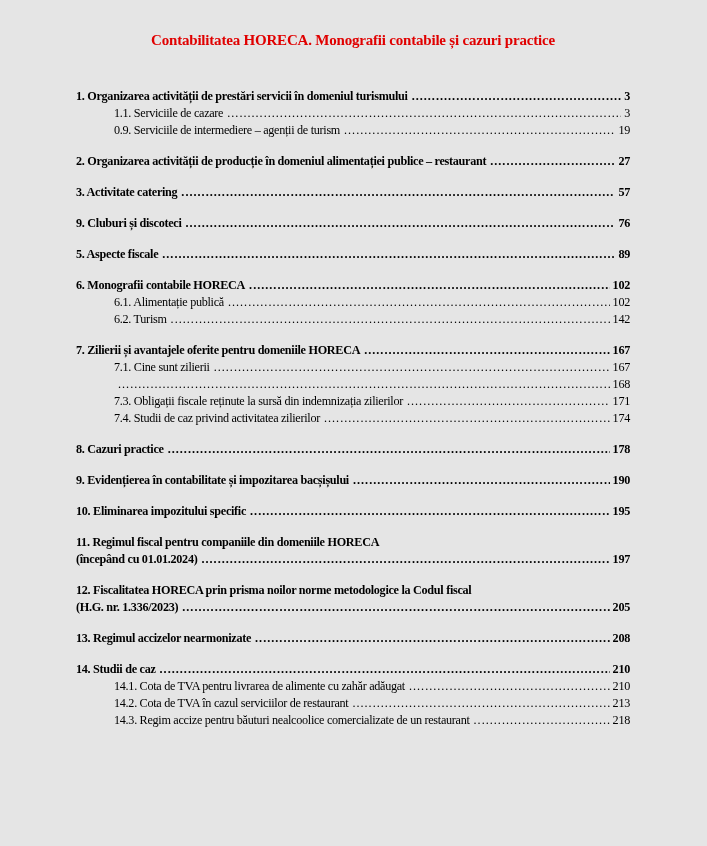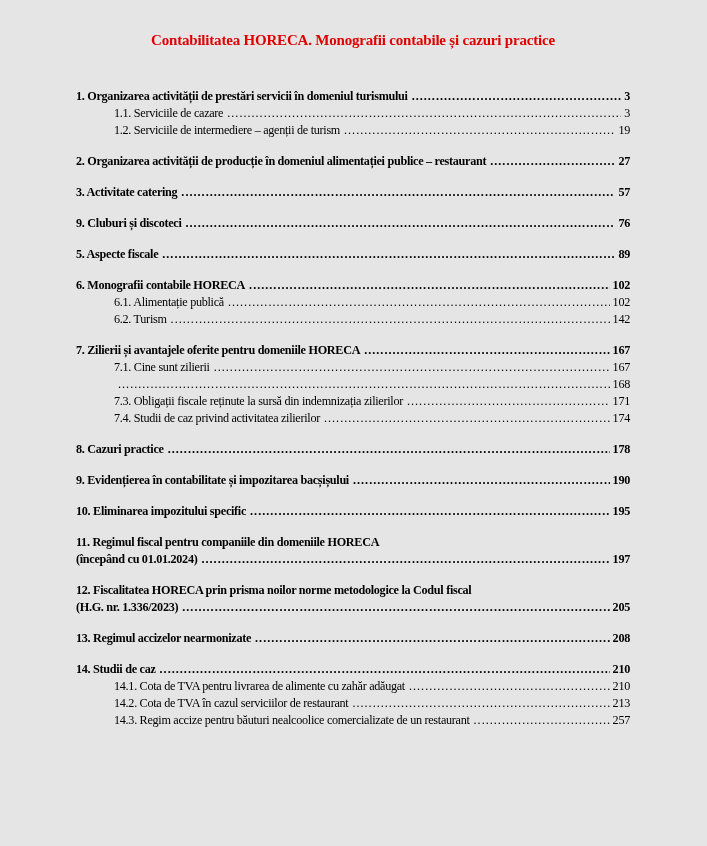--- a/index.html
+++ b/index.html
@@ -86,21 +86,21 @@
       </div>
       <div class="entry level1">
         <div class="row">
           <span class="label">1.1. Serviciile de cazare</span>
           <span class="leader"></span>
           <span class="pagenum">3</span>
         </div>
       </div>
       <div class="entry level1">
         <div class="row">
-          <span class="label">1.2. Serviciile de intermediere – agenții de turism</span>
+          <span class="label">0.9. Serviciile de intermediere – agenții de turism</span>
           <span class="leader"></span>
           <span class="pagenum">19</span>
         </div>
       </div>
       <div class="entry level0">
         <div class="row">
           <span class="label">2. Organizarea activității de producție în domeniul alimentației publice – restaurant</span>
           <span class="leader"></span>
           <span class="pagenum">27</span>
         </div>
@@ -247,17 +247,17 @@
         <div class="row">
           <span class="label">14.2. Cota de TVA în cazul serviciilor de restaurant</span>
           <span class="leader"></span>
           <span class="pagenum">213</span>
         </div>
       </div>
       <div class="entry level1">
         <div class="row">
           <span class="label">14.3. Regim accize pentru băuturi nealcoolice comercializate de un restaurant</span>
           <span class="leader"></span>
-          <span class="pagenum">257</span>
+          <span class="pagenum">218</span>
         </div>
       </div>
     </div>
 </div>
 
 </body></html>

